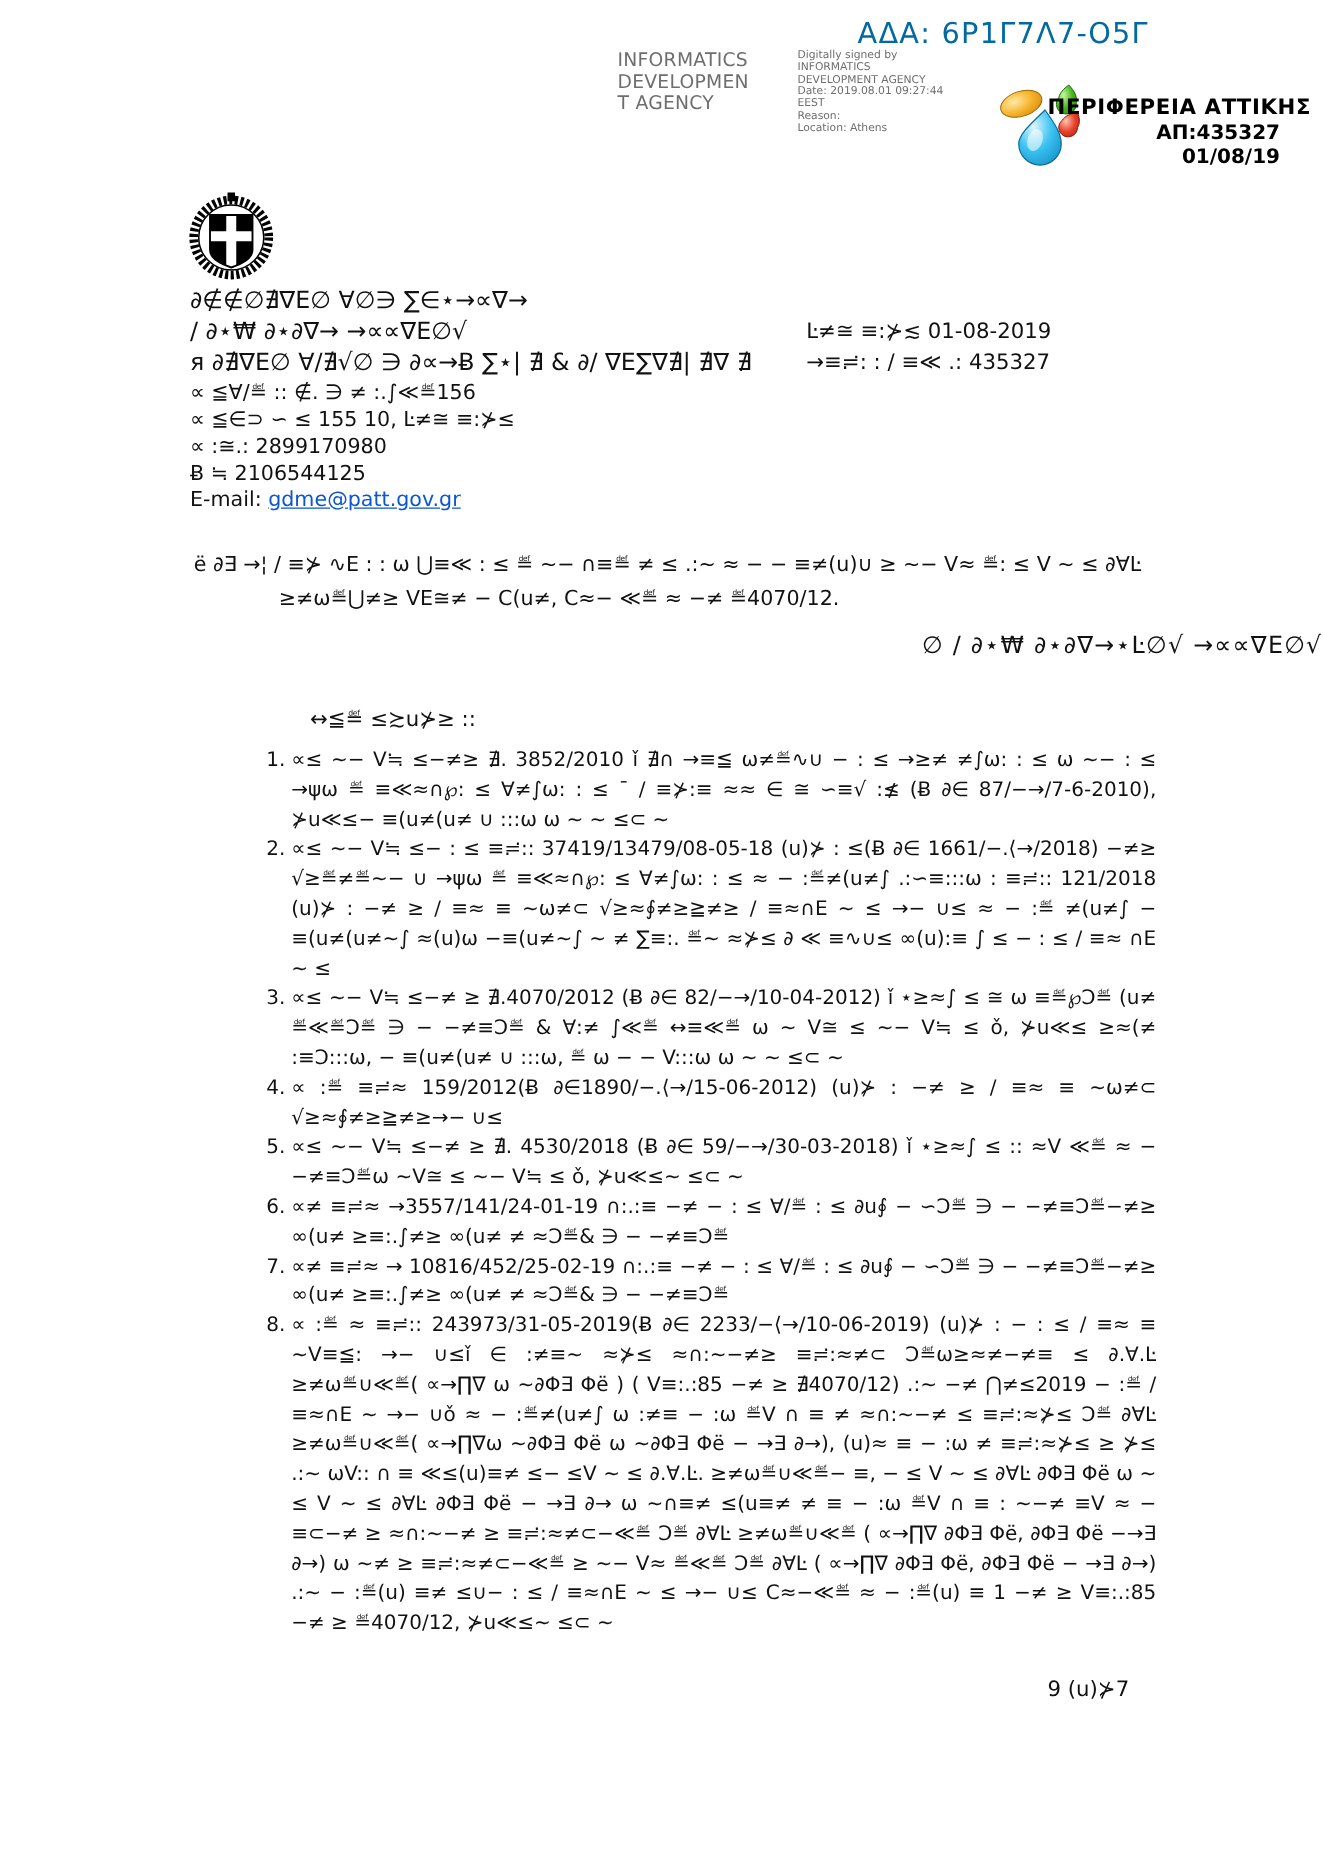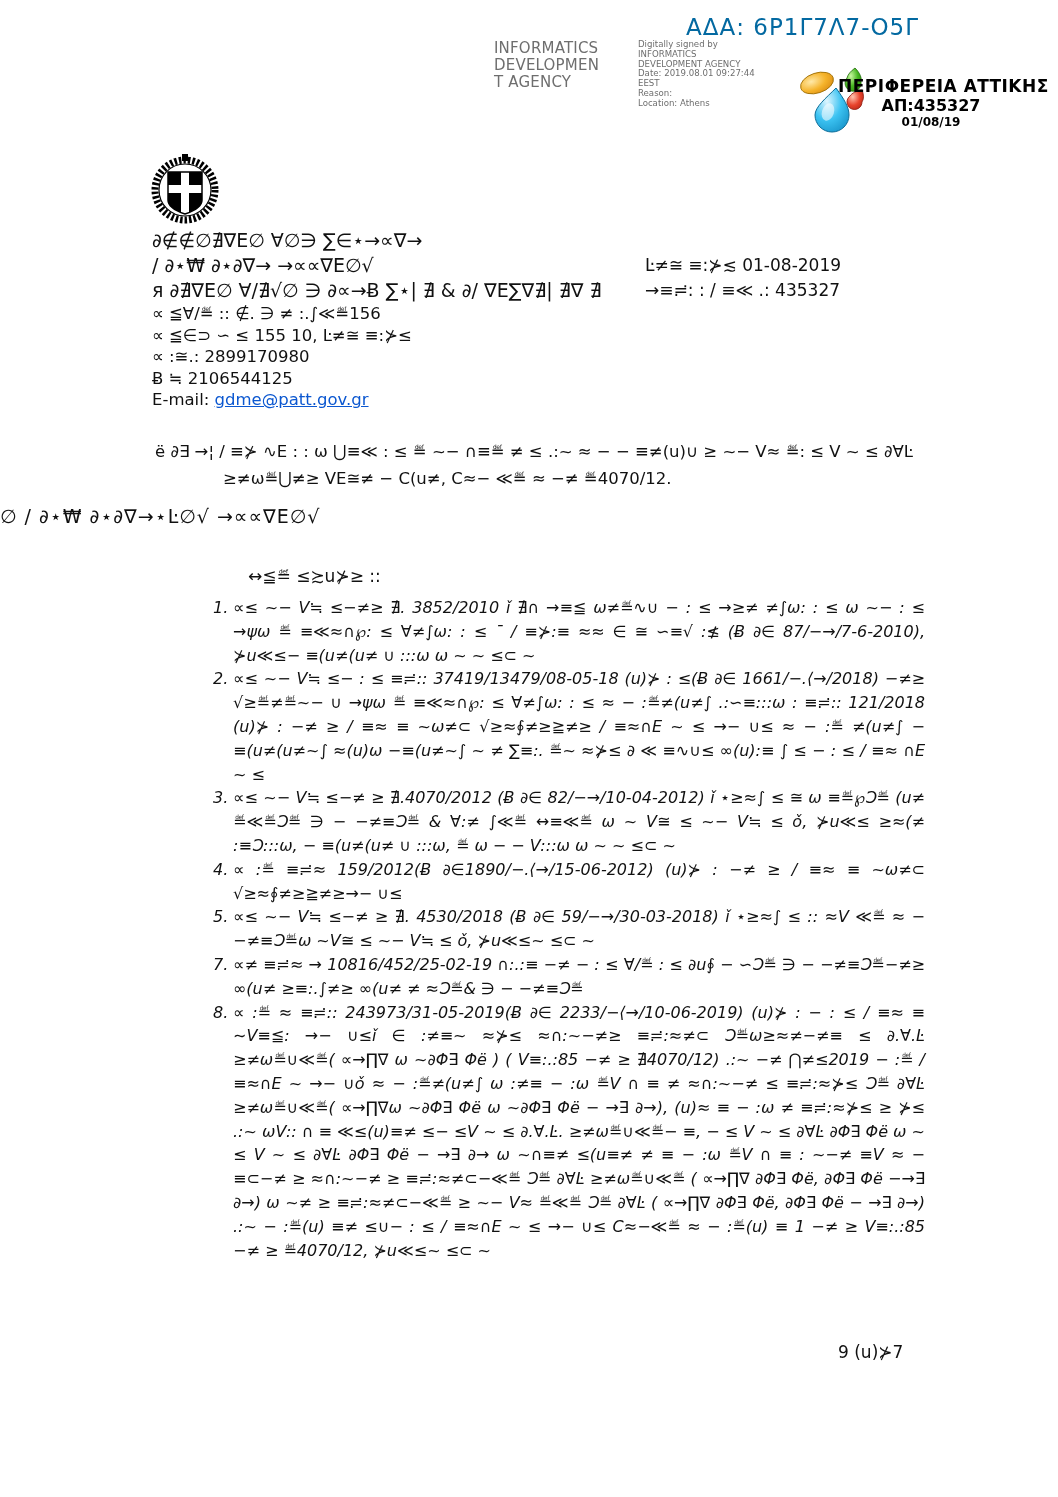--- a/index.html
+++ b/index.html
@@ -5,40 +5,40 @@
   html,body{margin:0;padding:0;background:#ffffff;}
   .page{position:relative;width:1058px;height:1497px;background:#fff;overflow:hidden;
         font-family:"DejaVu Sans",sans-serif;color:#111;}
   .abs{position:absolute;}
   
   .ada{left:686px;top:14px;font-size:23px;letter-spacing:1px;color:#0369a1;}
   .sig-big{left:494px;top:40px;width:106px;font-size:15px;line-height:17px;color:#6e6e6e;
            white-space:pre-line;letter-spacing:.2px;}
   .sig-small{left:602px;top:40px;width:150px;font-size:8.6px;line-height:9.8px;color:#6e6e6e;
              white-space:pre-line;margin-left:36px;}
-  .stamp-text{left:838px;top:76px;width:186px;text-align:center;color:#000;}
+  .stamp-text{left:838px;top:76px;width:186px;text-align:right;color:#000;}
   .stamp-region{font-size:17px;font-weight:bold;letter-spacing:.5px;white-space:nowrap;}
   .stamp-ap{font-size:16px;font-weight:bold;}
-  .stamp-date{font-size:12px;font-weight:bold;}
+  .stamp-date{font-size:16px;font-weight:bold;}
   .stamp-logo{left:798px;top:66px;}
   .emblem{left:148px;top:148px;}
   
   .letterhead{left:152px;top:228px;width:500px;}
   .lh-big{font-size:19px;line-height:25px;white-space:nowrap;}
   .lh-small{font-size:16.5px;line-height:21.5px;white-space:nowrap;}
   .email-link{color:#0b57d0;text-decoration:underline;cursor:pointer;text-align:right;}
   .proto{left:645px;top:253px;font-size:17px;line-height:25px;white-space:pre-line;}
   
   .subject{left:155px;top:438px;width:778px;font-size:16.5px;line-height:27px;
            padding-left:68px;text-indent:-68px;box-sizing:border-box;white-space:pre-line;}
-  .decision-title{left:0;top:505px;width:1058px;text-align:left;font-size:19px;letter-spacing:1px;}
+  .decision-title{left:0;top:505px;width:1058px;text-align:right;font-size:19px;letter-spacing:1px;}
   .having{left:248px;top:566px;font-size:17px;}
   
   .list{left:213px;top:596px;width:712px;font-size:16px;line-height:23.8px;text-align:justify;}
-  .item{padding-left:20px;font-style:italic;}
+  .item{padding-left:20px;}
   .item .num{display:inline-block;width:20px;margin-left:-20px;text-align:left;}
   .footer{left:838px;top:1342px;font-size:17px;}
 </style>
 </head>
 <body>
 
 <div class="page">
 
   <div class="abs ada">ΑΔΑ: 6Ρ1Γ7Λ7-Ο5Γ</div>
 
@@ -119,19 +119,20 @@
   <div class="abs decision-title">∅ / ∂⋆₩  ∂⋆∂∇→⋆Ŀ∅√ →∝∝∇Ε∅√</div>
 
   <div class="abs having">↔≦≝   ≤≿u⊁≥ ::</div>
 
   <div class="abs list">
     <div class="item"><span class="num">1.</span><span>∝≤  ~− V≒ ≤−≠≥ ∄.  3852/2010  ǐ ∄∩  →≡≦  ω≠≝∿∪ − : ≤ →≥≠  ≠∫ω:  : ≤ ω  ~− : ≤ →ψω ≝ ≡≪≈∩℘: ≤ ∀≠∫ω:  : ≤ ¯   / ≡⊁:≡  ≈≈   ∈ ≅ ∽≡√  :≰  (Ƀ ∂∈  87/−→/7-6-2010), ⊁u≪≤− ≡(u≠(u≠ ∪ :::ω  ω  ~ ~ ≤⊂ ~</span></div>
     <div class="item"><span class="num">2.</span><span>∝≤  ~− V≒ ≤−  : ≤  ≡≓:: 37419/13479/08-05-18  (u)⊁    : ≤(Ƀ ∂∈ 1661/−.⟨→/2018) −≠≥ √≥≝≠≝~− ∪ →ψω ≝ ≡≪≈∩℘: ≤ ∀≠∫ω:  : ≤  ≈  − :≝≠(u≠∫    .:∽≡:::ω   :   ≡≓:: 121/2018 (u)⊁     :  −≠ ≥  /  ≡≈  ≡ ~ω≠⊂  √≥≈∮≠≥≧≠≥  /  ≡≈∩Ε ~ ≤ →− ∪≤   ≈   − :≝ ≠(u≠∫ − ≡(u≠(u≠~∫   ≈(u)ω  −≡(u≠~∫   ~   ≠    ∑≡:. ≝~ ≈⊁≤   ∂ ≪  ≡∿∪≤   ∞(u):≡   ∫  ≤   − : ≤ /  ≡≈ ∩Ε ~ ≤</span></div>
     <div class="item"><span class="num">3.</span><span>∝≤  ~− V≒ ≤−≠ ≥ ∄.4070/2012 (Ƀ ∂∈ 82/−→/10-04-2012) ǐ ⋆≥≈∫   ≤ ≅ ω ≡≝℘Ɔ≝ (u≠ ≝≪≝Ɔ≝  ∋ −  −≠≡Ɔ≝  &amp;   ∀:≠  ∫≪≝  ↔≡≪≝  ω ~ V≅  ≤    ~− V≒ ≤ ǒ,   ⊁u≪≤ ≥≈(≠ :≡Ɔ:::ω, − ≡(u≠(u≠ ∪ :::ω,   ≝ ω −    − V:::ω  ω  ~ ~ ≤⊂ ~</span></div>
     <div class="item"><span class="num">4.</span><span>∝ :≝   ≡≓≈  159/2012(Ƀ ∂∈1890/−.⟨→/15-06-2012)   (u)⊁     :    −≠ ≥   /  ≡≈  ≡ ~ω≠⊂ √≥≈∮≠≥≧≠≥→−  ∪≤</span></div>
     <div class="item"><span class="num">5.</span><span>∝≤  ~− V≒ ≤−≠ ≥  ∄.  4530/2018  (Ƀ ∂∈  59/−→/30-03-2018)  ǐ ⋆≥≈∫    ≤ ::  ≈V ≪≝ ≈ −  −≠≡Ɔ≝ω  ~V≅  ≤  ~− V≒ ≤ ǒ,  ⊁u≪≤~ ≤⊂ ~</span></div>
+    <div class="item"><span class="num">6.</span><span>∝≠   ≡≓≈  →3557/141/24-01-19  ∩:.:≡ −≠  −  : ≤ ∀/≝  : ≤ ∂u∮  − ∽Ɔ≝ ∋ −  −≠≡Ɔ≝−≠≥ ∞(u≠ ≥≡:.∫≠≥ ∞(u≠ ≠ ≈Ɔ≝&amp;  ∋  −  −≠≡Ɔ≝</span></div>
     <div class="item"><span class="num">7.</span><span>∝≠   ≡≓≈  → 10816/452/25-02-19  ∩:.:≡ −≠ −  : ≤ ∀/≝  : ≤ ∂u∮  − ∽Ɔ≝ ∋ −  −≠≡Ɔ≝−≠≥ ∞(u≠ ≥≡:.∫≠≥ ∞(u≠ ≠ ≈Ɔ≝&amp;  ∋  −  −≠≡Ɔ≝</span></div>
     <div class="item"><span class="num">8.</span><span>∝ :≝   ≈     ≡≓::   243973/31-05-2019(Ƀ ∂∈  2233/−⟨→/10-06-2019)    (u)⊁     :  − : ≤ /  ≡≈  ≡ ∼V≡≦:  →−  ∪≤ǐ ∈  :≠≡~ ≈⊁≤ ≈∩:~−≠≥   ≡≓:≈≠⊂     Ɔ≝ω≥≈≠−≠≡  ≤ ∂.∀.Ŀ ≥≠ω≝∪≪≝( ∝→∏∇ ω  ~∂Φ∃ Φë ) ( V≡:.:85 −≠ ≥ ∄4070/12)  .:~  −≠  ⋂≠≤2019  − :≝ /  ≡≈∩Ε ~ →−  ∪ǒ  ≈  − :≝≠(u≠∫   ω :≠≡ − :ω   ≝V ∩ ≡  ≠  ≈∩:~−≠ ≤  ≡≓:≈⊁≤     Ɔ≝ ∂∀Ŀ   ≥≠ω≝∪≪≝( ∝→∏∇ω  ~∂Φ∃ Φë  ω  ~∂Φ∃ Φë  −  →∃ ∂→),  (u)≈  ≡  −  :ω  ≠ ≡≓:≈⊁≤  ≥ ⊁≤ .:~  ωV::  ∩ ≡  ≪≤(u)≡≠ ≤−  ≤V   ~ ≤ ∂.∀.Ŀ.   ≥≠ω≝∪≪≝−   ≡,  − ≤ V   ~ ≤ ∂∀Ŀ  ∂Φ∃ Φë   ω  ~ ≤ V   ~ ≤ ∂∀Ŀ  ∂Φ∃ Φë  −  →∃ ∂→  ω  ~∩≡≠ ≤(u≡≠    ≠ ≡  −  :ω ≝V ∩ ≡   :    ~−≠ ≡V  ≈ −   ≡⊂−≠ ≥  ≈∩:~−≠ ≥   ≡≓:≈≠⊂−≪≝      Ɔ≝ ∂∀Ŀ    ≥≠ω≝∪≪≝ ( ∝→∏∇  ∂Φ∃ Φë,  ∂Φ∃ Φë  −→∃ ∂→)  ω  ~≠ ≥   ≡≓:≈≠⊂−≪≝ ≥  ~− V≈  ≝≪≝      Ɔ≝ ∂∀Ŀ ( ∝→∏∇   ∂Φ∃ Φë,   ∂Φ∃ Φë  −  →∃ ∂→)    .:~  −  :≝(u) ≡≠ ≤∪−  : ≤ /  ≡≈∩Ε ~ ≤ →−  ∪≤   C≈−≪≝   ≈  −  :≝(u) ≡ 1 −≠ ≥ V≡:.:85 −≠ ≥ ≝4070/12,  ⊁u≪≤~ ≤⊂ ~</span></div>
   </div>
 
   <div class="abs footer">9   (u)⊁7</div>
 
 </div>
 
 </body></html>

